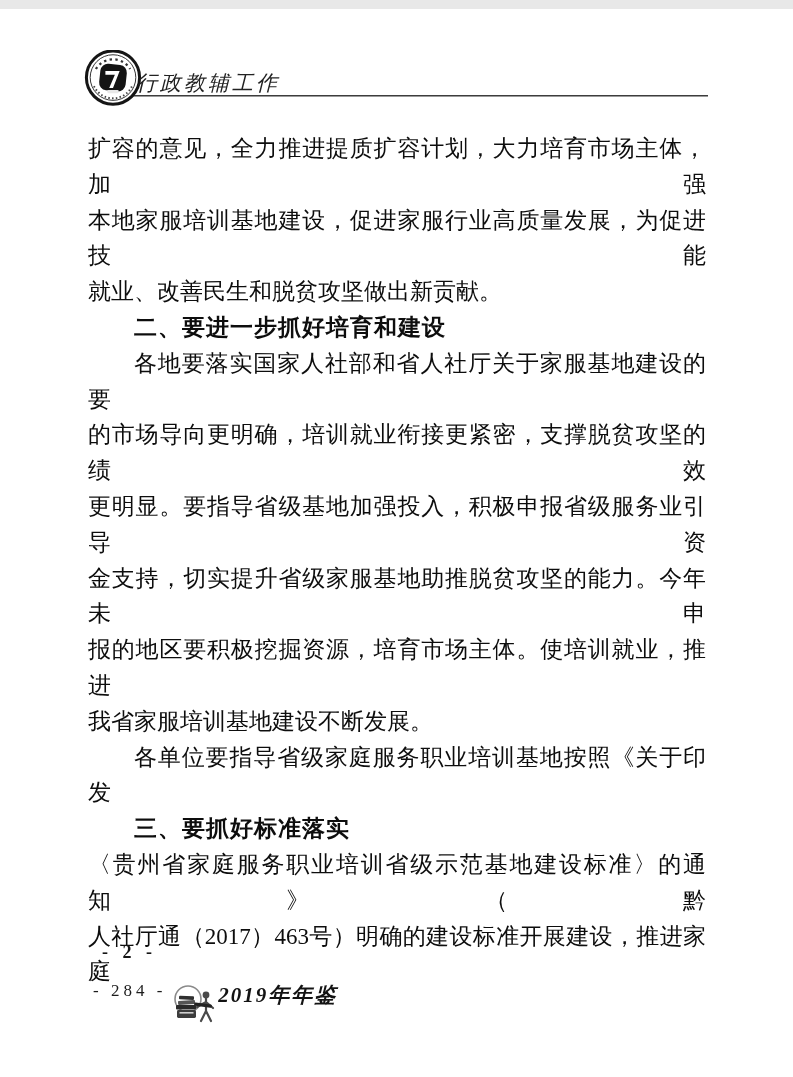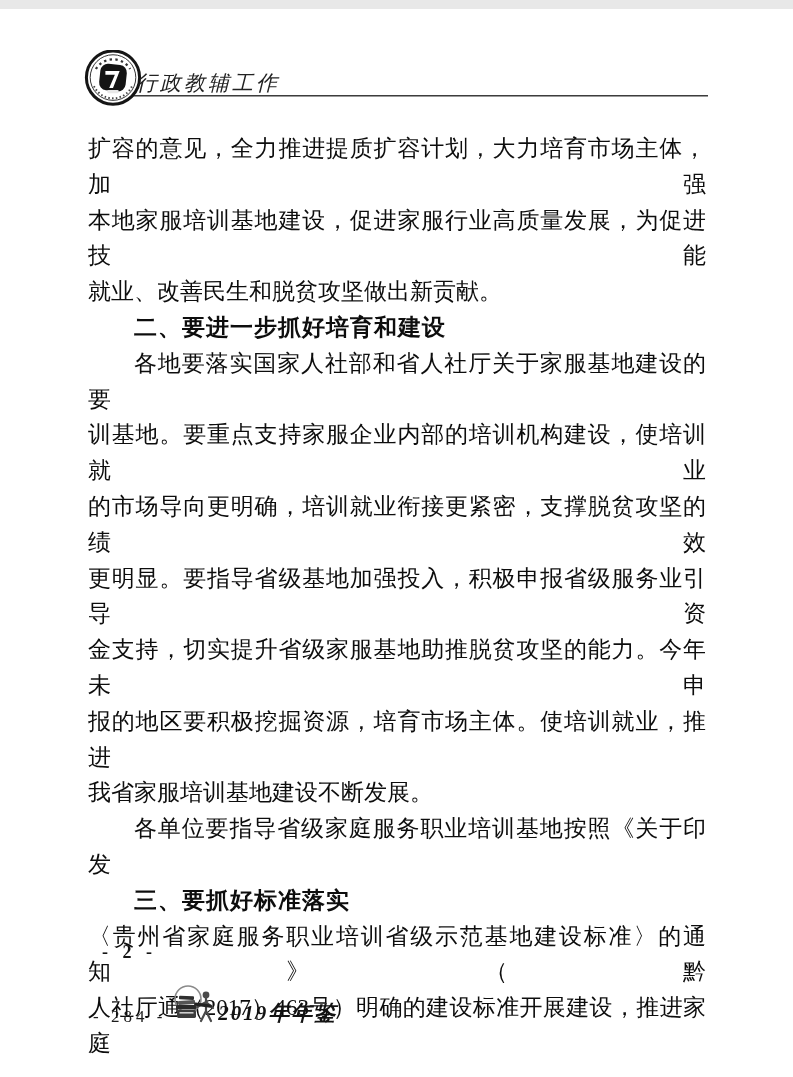--- a/index.html
+++ b/index.html
@@ -85,21 +85,21 @@
     color: #141414;
     font-family: "Liberation Serif", serif;
   }
 
   
   .footer {
     position: absolute;
     left: 93px;
     top: 972px;
     display: flex;
-    align-items: flex-end;
+    align-items: flex-start;
   }
   .footer-page-number {
     font-size: 17px;
     letter-spacing: 4px;
     color: #1c1c1c;
     font-family: "Liberation Serif", serif;
     white-space: nowrap;
   }
   .footer-logo { width: 52px; height: 46px; flex: 0 0 auto; }
   .footer-book-title {
@@ -130,21 +130,20 @@
   </svg>
 
   <div class="header-title">行政教辅工作</div>
 
   <div class="document-body">
       <div class="line fill">扩容的意见，全力推进提质扩容计划，大力培育市场主体，加强</div>
       <div class="line fill">本地家服培训基地建设，促进家服行业高质量发展，为促进技能</div>
       <div class="line end">就业、改善民生和脱贫攻坚做出新贡献。</div>
       <div class="line heading">二、要进一步抓好培育和建设</div>
       <div class="line fill-indent">各地要落实国家人社部和省人社厅关于家服基地建设的要</div>
-      <div class="line fill">训基地。要重点支持家服企业内部的培训机构建设，使培训就业</div>
       <div class="line fill">的市场导向更明确，培训就业衔接更紧密，支撑脱贫攻坚的绩效</div>
       <div class="line fill">更明显。要指导省级基地加强投入，积极申报省级服务业引导资</div>
       <div class="line fill">金支持，切实提升省级家服基地助推脱贫攻坚的能力。今年未申</div>
       <div class="line fill">报的地区要积极挖掘资源，培育市场主体。使培训就业，推进</div>
       <div class="line end">我省家服培训基地建设不断发展。</div>
       <div class="line fill-indent">各单位要指导省级家庭服务职业培训基地按照《关于印发</div>
       <div class="line heading">三、要抓好标准落实</div>
       <div class="line fill">〈贵州省家庭服务职业培训省级示范基地建设标准〉的通知》（黔</div>
       <div class="line fill">人社厅通（2017）463号）明确的建设标准开展建设，推进家庭</div>
     </div>

